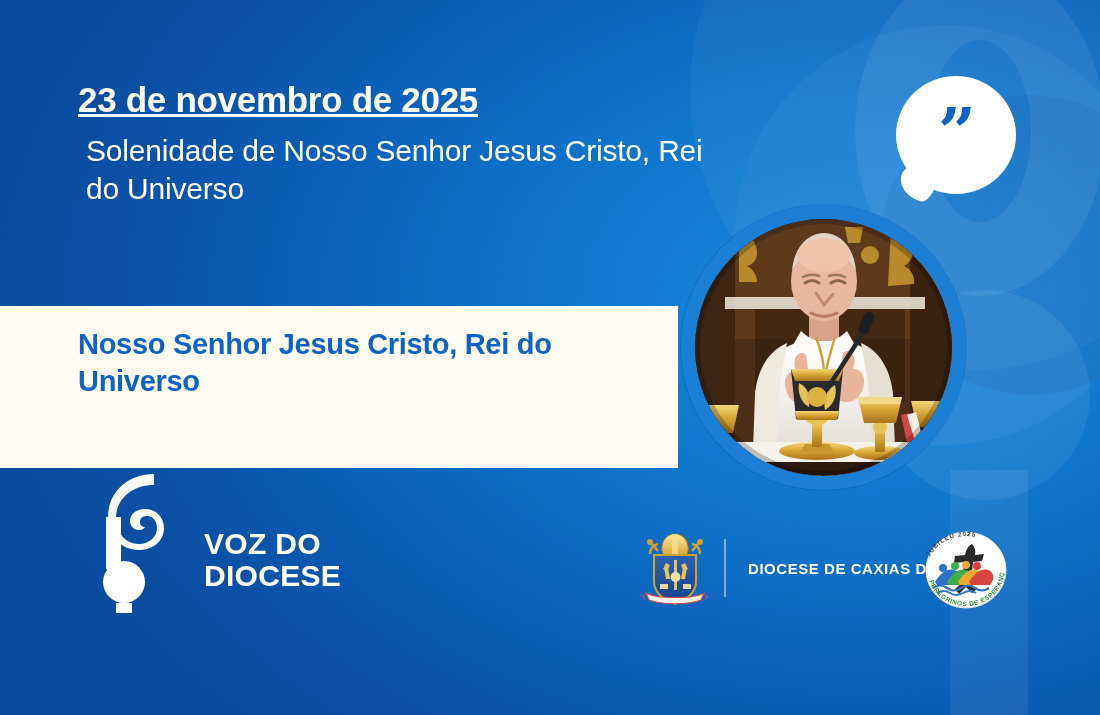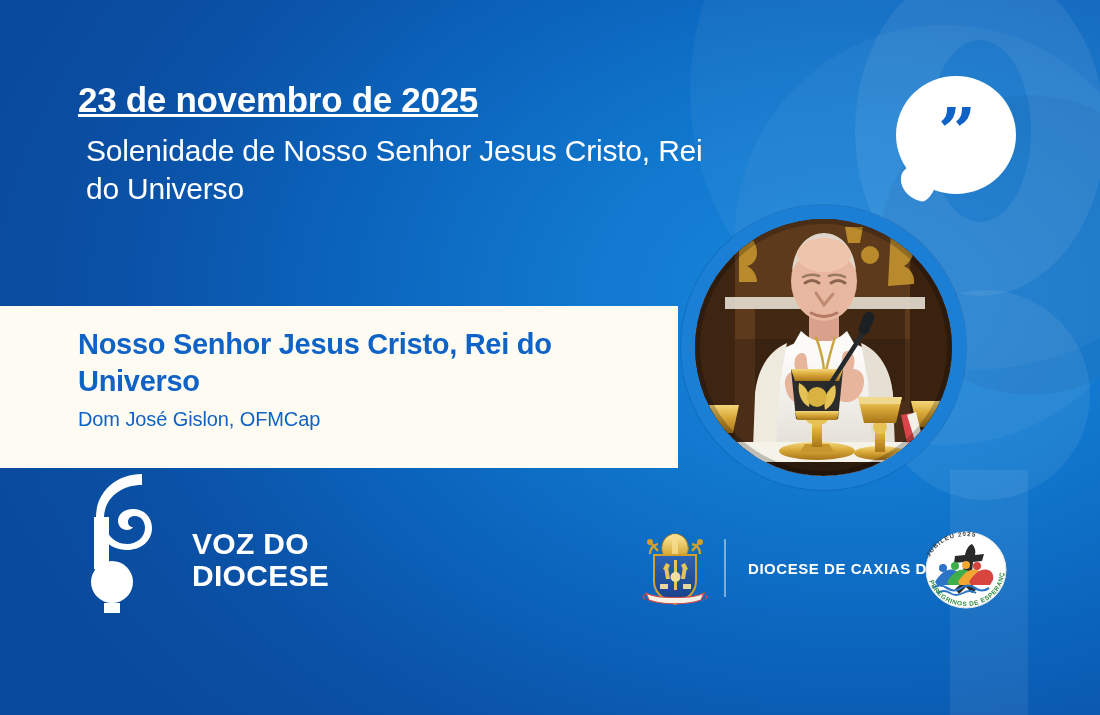--- a/index.html
+++ b/index.html
@@ -98,21 +98,21 @@
     position:absolute;left:0;top:0;width:120px;height:118px;
     display:flex;align-items:center;justify-content:center;
     color:#1063c6;font-family:"DejaVu Serif",serif;
     font-size:66px;font-weight:700;line-height:1;
     letter-spacing:-2px;
     padding-bottom:6px;box-sizing:border-box;
     user-select:none;
   }
 
   
-  .vdp{position:absolute;left:84px;top:468px;width:260px;height:145px;}
+  .vdp{position:absolute;left:96px;top:468px;width:260px;height:145px;}
   .vdp-mark{position:absolute;left:0;top:0;}
   .vdp-text{
     position:absolute;left:108px;top:60px;color:#fff;
     font-size:30px;font-weight:700;line-height:1.08;letter-spacing:.3px;
   }
 
   
   .foot{position:absolute;left:636px;top:528px;height:80px;display:flex;align-items:center;}
   .coa{width:78px;height:78px;}
   .foot-div{width:2px;height:58px;background:rgba(255,255,255,.45);margin:0 22px 0 10px;}
@@ -134,21 +134,20 @@
   <div class="wm wm-staff"></div>
 
   <div class="header">
     <p class="date">23 de novembro de 2025</p>
     <p class="subtitle">Solenidade de Nosso Senhor Jesus Cristo, Rei do Universo</p>
   </div>
 
   <div class="band">
     <div class="band-inner">
       <p class="band-title">Nosso Senhor Jesus Cristo, Rei do Universo</p>
-      <p class="band-author">Dom José Gislon, OFMCap</p>
     </div>
   </div>
 
   <div class="photo-wrap">
     <div class="photo">
       <svg width="257" height="257" viewBox="0 0 257 257" role="img" aria-label="Bispo celebrando a missa">
         <defs>
           <clipPath id="pc">
               <circle cx="128.5" cy="128.5" r="128.5"></circle>
             </clipPath>

